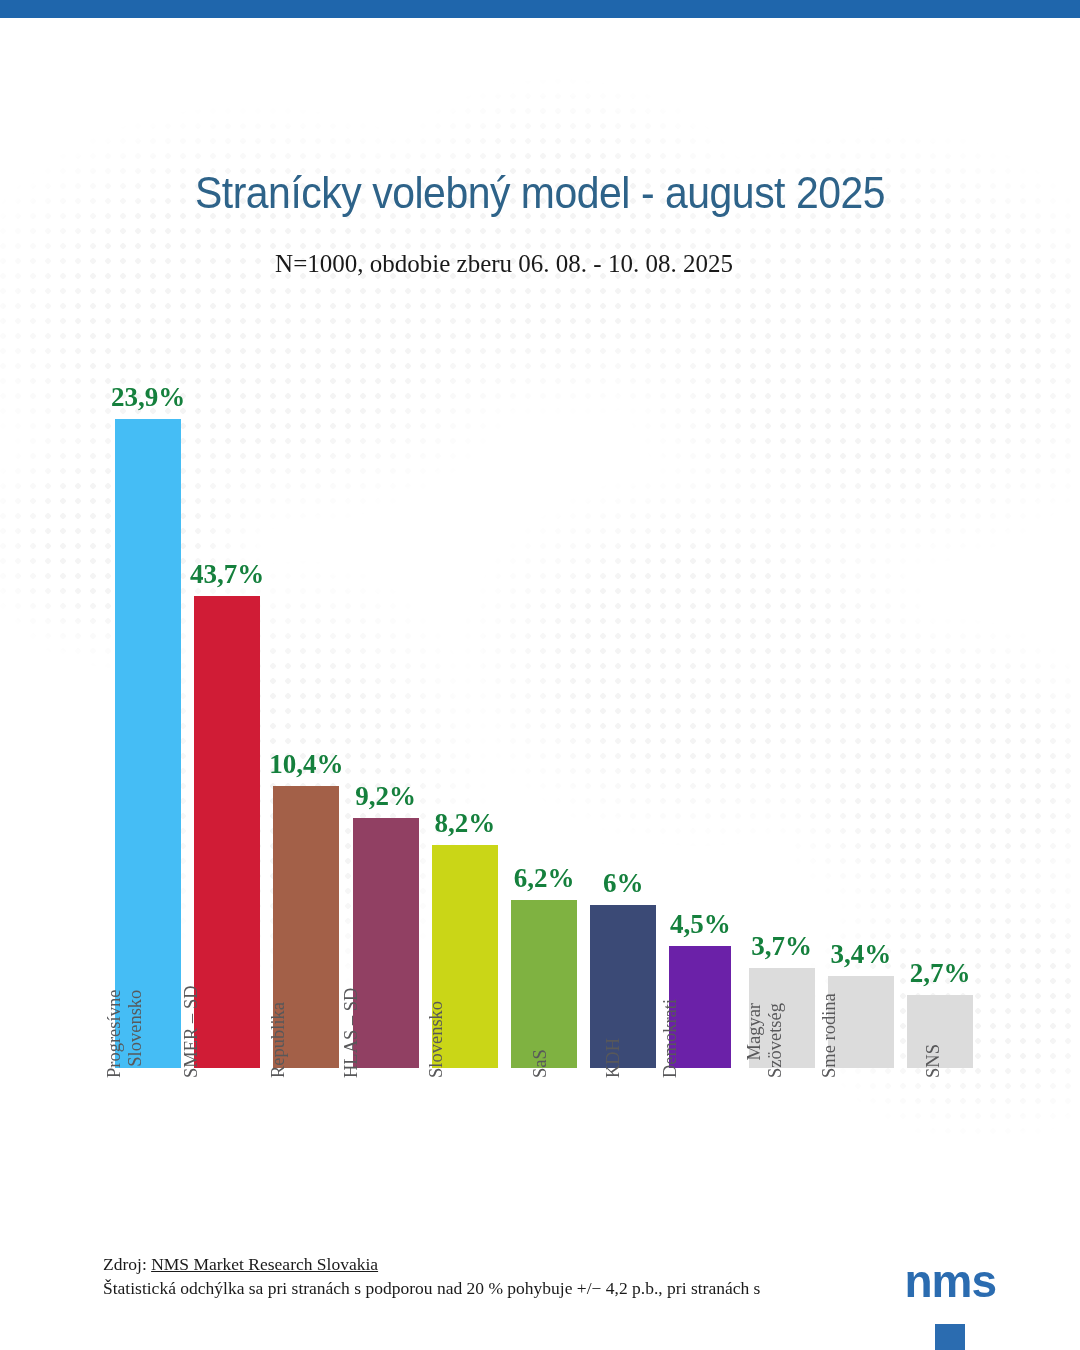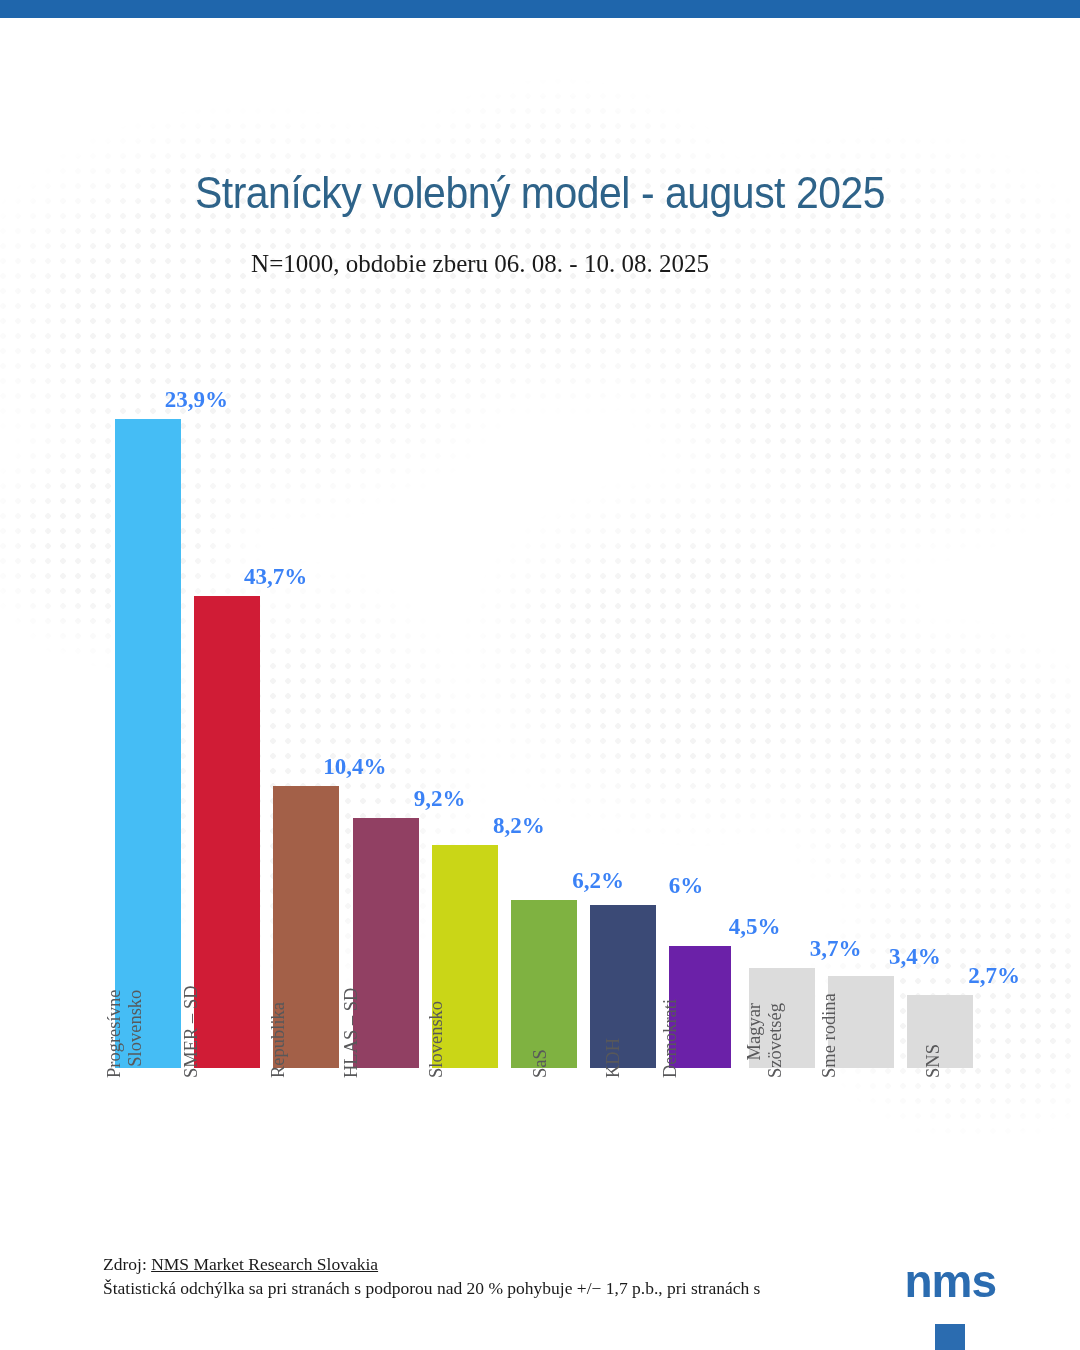--- a/index.html
+++ b/index.html
@@ -64,20 +64,21 @@
     transform: scaleX(0.93);
   }
   #subtitle {
     position: absolute;
     left: 0; top: 250px;
     width: 960px;
     text-align: center;
     font-family: "Liberation Serif", serif;
     font-size: 25px;
     color: #1a1a1a;
+    padding-left: 24px;
   }
   
   #plot {
     position: absolute;
     left: 0; top: 0;
     width: 1080px;
     height: 1350px;
   }
   .bar-group {
     position: absolute;
@@ -86,25 +87,25 @@
   .bar {
     position: absolute;
     bottom: 0;
     width: 100%;
   }
   .bar-value {
     position: absolute;
     width: 160px;
     left: 50%;
     margin-left: -80px;
-    text-align: right;
+    text-align: center;
     font-family: "Liberation Serif", serif;
     font-weight: bold;
-    font-size: 23px;
-    color: #3b82f6;
+    font-size: 27px;
+    color: #15803d;
     white-space: nowrap;
   }
   .bar-label {
     position: absolute;
     top: 100%;
     left: 50%;
     transform-origin: left top;
     transform: translateX(-50%) translateY(10px) rotate(-90deg);
     font-family: "Liberation Serif", serif;
     font-size: 18.5px;
@@ -242,21 +243,21 @@
         <div class="bar" style="height: 73.305px; background: rgb(220, 220, 220);"></div>
         <div class="bar-value" style="bottom: 79.305px;">2,7%</div>
         <div class="bar-label">
           <span class="ln">SNS</span>
         </div>
       </div>
     </div>
 
   <div id="footer">
     <div><span>Zdroj: </span><span id="source-link">NMS Market Research Slovakia</span></div>
-    <div>Štatistická odchýlka sa pri stranách s podporou nad 20 % pohybuje +/− 1,7 p.b., pri stranách s</div>
+    <div>Štatistická odchýlka sa pri stranách s podporou nad 20 % pohybuje +/− 4,2 p.b., pri stranách s</div>
   </div>
 
   <div id="logo">
     <div id="logo-word">nms</div>
     <div id="logo-square"></div>
   </div>
 
 </div>
 
 </body></html>

